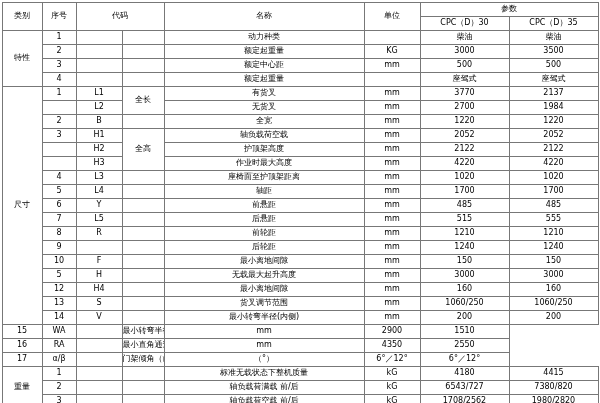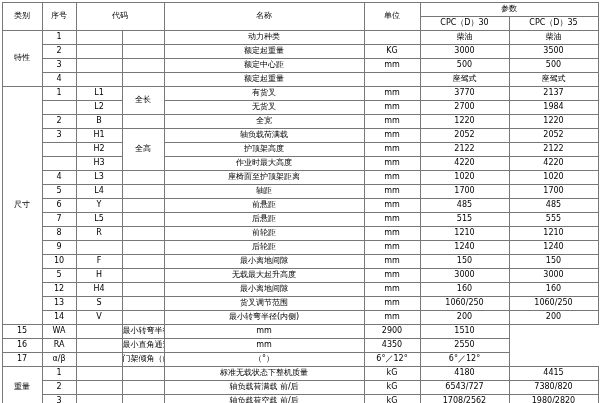--- a/index.html
+++ b/index.html
@@ -145,21 +145,21 @@
         <td></td>
         <td class="name">全宽</td>
         <td>mm</td>
         <td>1220</td>
         <td>1220</td>
       </tr>
       <tr>
         <td>3</td>
         <td>H1</td>
         <td rowspan="3">全高</td>
-        <td class="name">轴负载荷满载</td>
+        <td class="name">轴负载荷空载</td>
         <td>mm</td>
         <td>2052</td>
         <td>2052</td>
       </tr>
       <tr>
         <td></td>
         <td>H2</td>
         <td class="name">护顶架高度</td>
         <td>mm</td>
         <td>2122</td>

